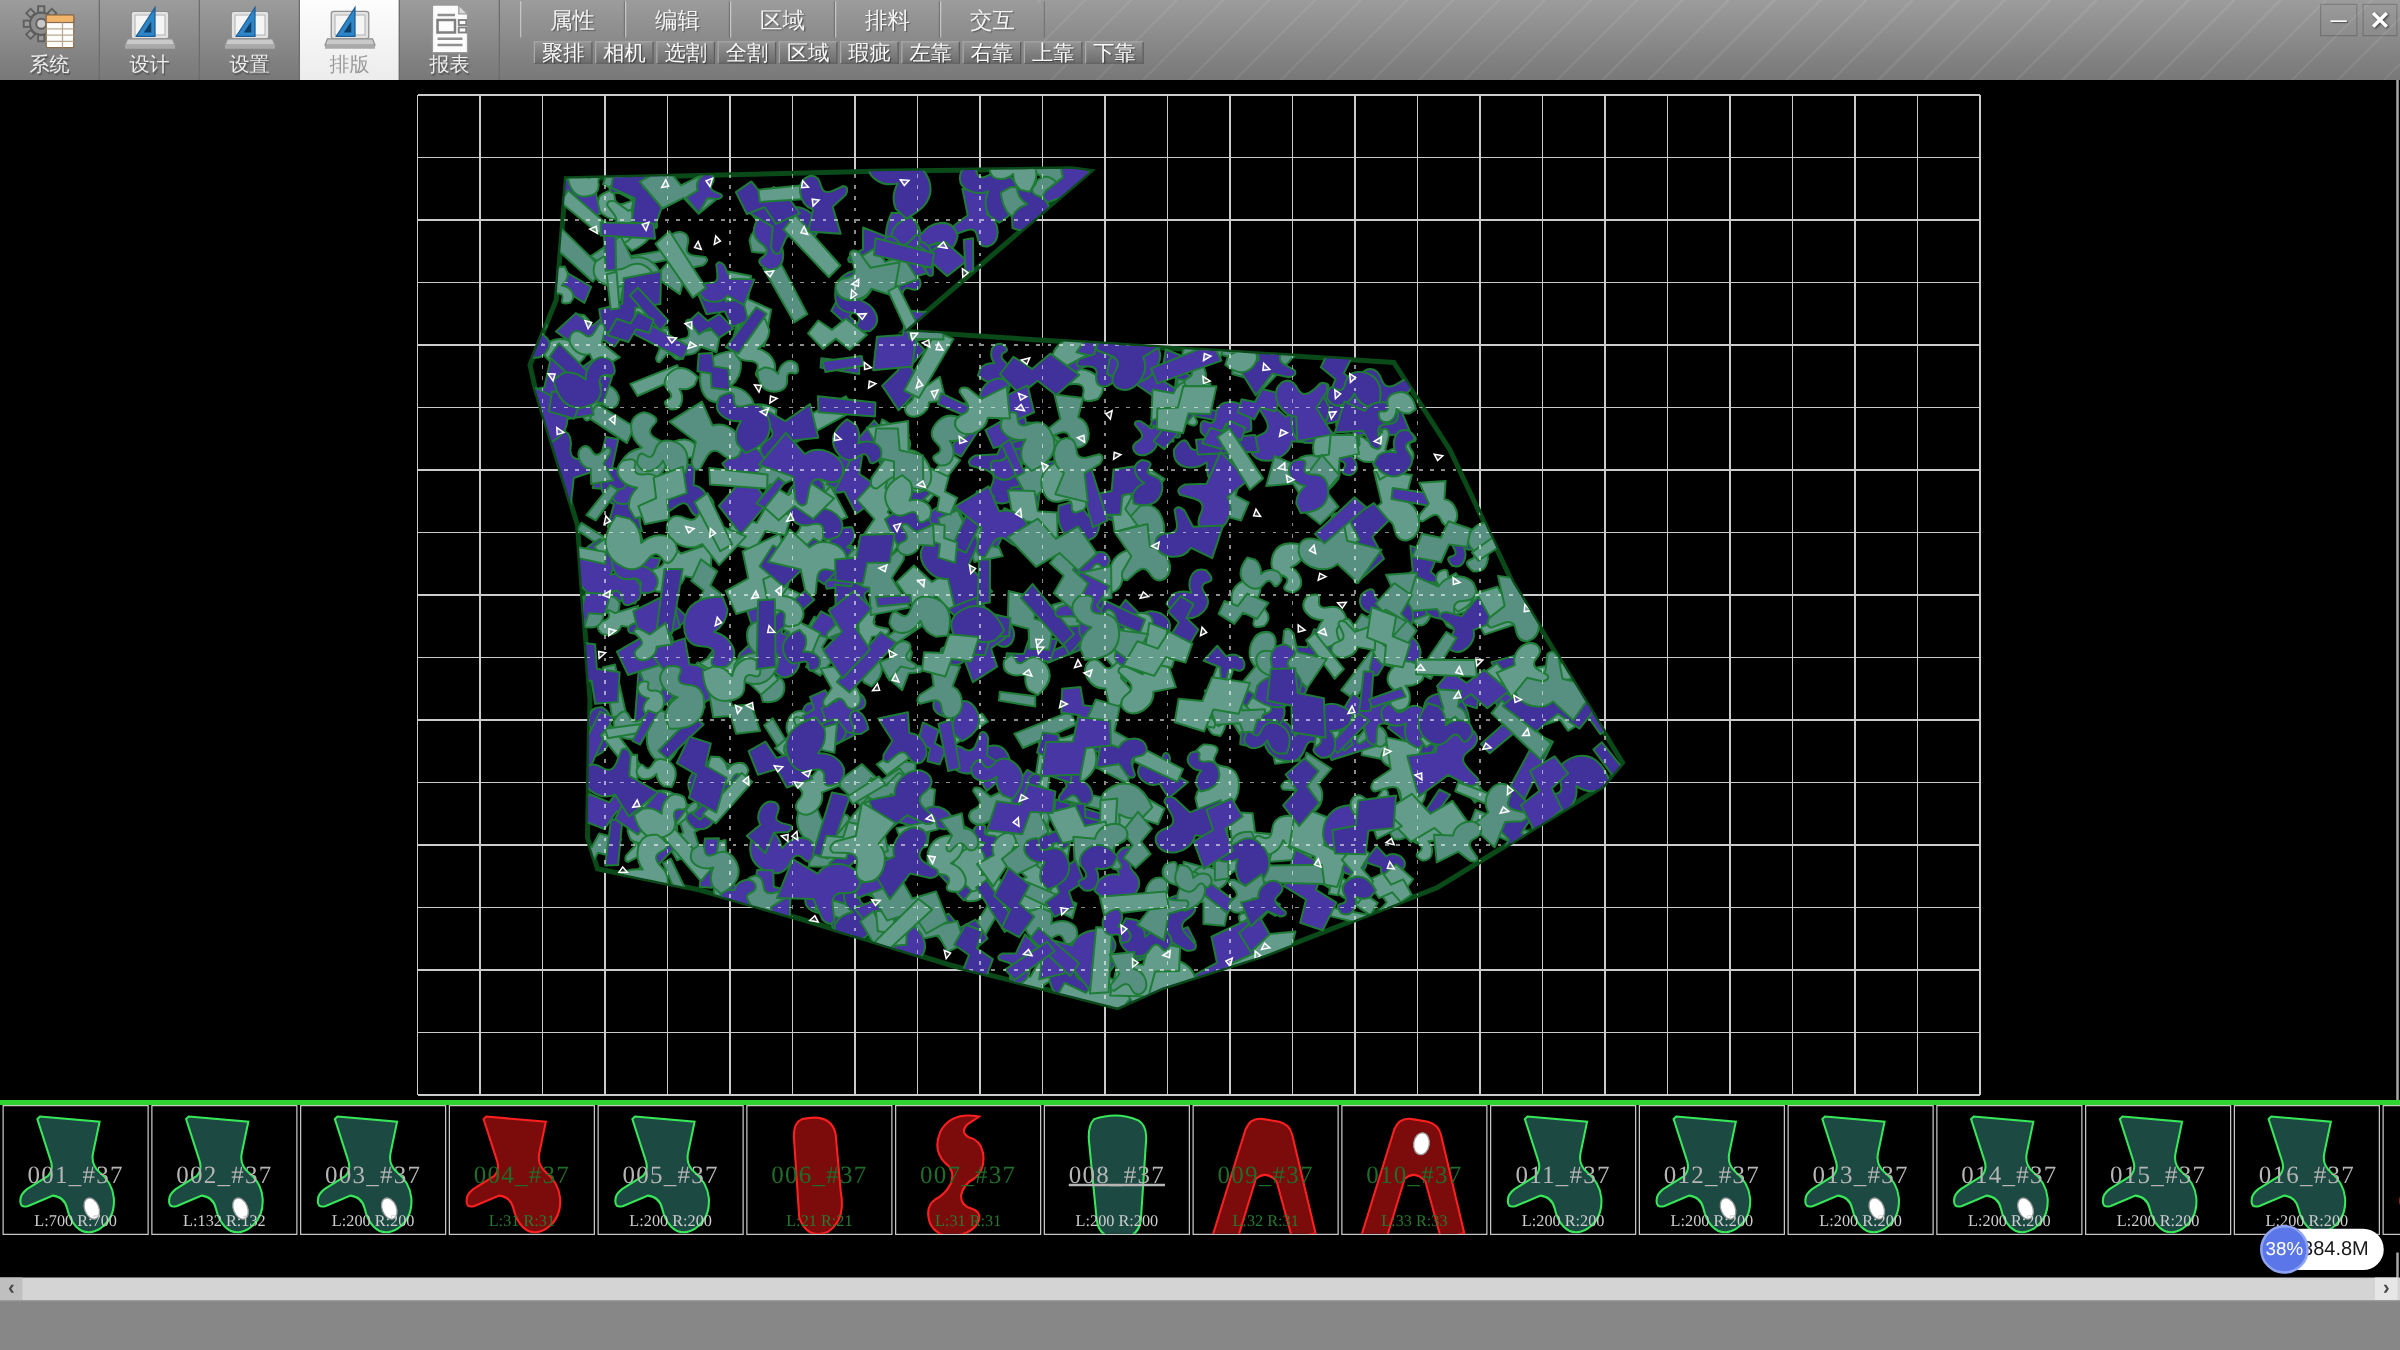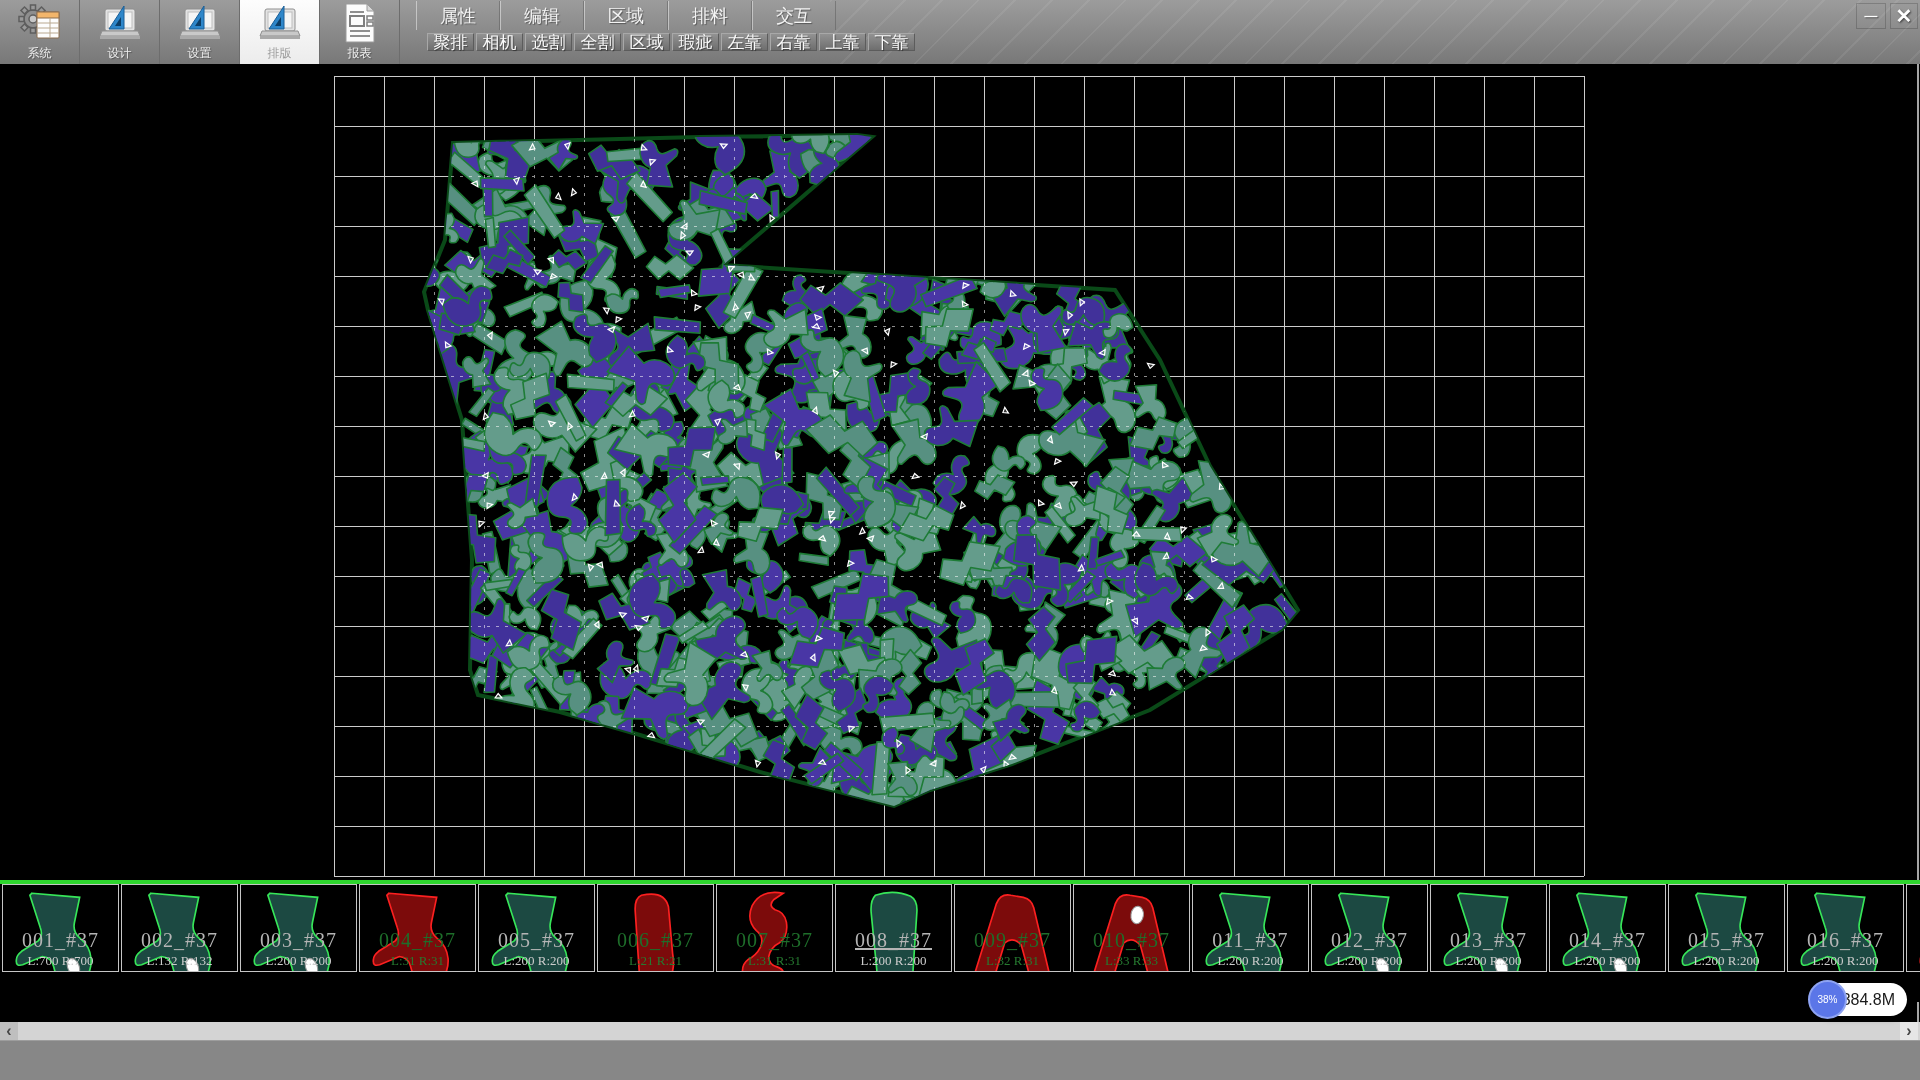--- a/index.html
+++ b/index.html
@@ -8,21 +8,21 @@
 
   
   .topbar{position:absolute;left:0;top:0;width:1920px;height:64px;
     background:linear-gradient(#9c9c9c,#787878);}
   .topbar::after{content:"";position:absolute;left:830px;top:0;right:0;bottom:0;
     background:repeating-linear-gradient(135deg,rgba(255,255,255,0.07) 0 2px,transparent 2px 26px);}
   .bigbtns{position:absolute;left:0;top:0;height:64px;display:flex;}
   .bigbtn{width:79px;height:64px;border-right:1px solid #6d6d6d;display:flex;flex-direction:column;
     align-items:center;justify-content:flex-start;cursor:pointer;}
   .bigbtn .ic{margin-top:2px;height:42px;display:flex;align-items:center;justify-content:center;}
-  .bigbtn .lbl{font-family:Liberation Sans, sans-serif;font-size:12px;color:#efefef;
+  .bigbtn .lbl{font-family:Liberation Sans, sans-serif;font-size:16px;color:#efefef;
     text-shadow:1px 1px 1px rgba(0,0,0,0.35);line-height:18px;}
   .bigbtn.selected{background:linear-gradient(#fdfdfd,#ececec);}
   .bigbtn.selected .lbl{color:#9a9a9a;text-shadow:none;}
 
   .tabsrow{position:absolute;left:416px;top:1px;height:30px;display:flex;z-index:2;}
   .menutab{width:82px;height:29px;display:flex;align-items:center;justify-content:center;
     font-family:"Liberation Serif",serif;font-size:18px;color:#f4f4f4;
     text-shadow:1px 1px 1px rgba(0,0,0,0.4);cursor:pointer;
     border-left:1px solid rgba(255,255,255,0.45);border-right:1px solid rgba(90,90,90,0.5);}
   .actrow{position:absolute;left:427px;top:33px;height:29px;display:flex;z-index:2;}
@@ -38,36 +38,36 @@
   .winclose{left:1890px;width:28px;font-size:20px;font-weight:bold;text-shadow:1px 1px 2px rgba(0,0,0,0.6);}
 
   
   .canvaswrap{position:absolute;left:0;top:64px;width:1920px;height:816px;background:#000;}
   .rightedge{position:absolute;right:1px;top:64px;width:2px;height:976px;background:#cfcfcf;opacity:.8;}
 
   
   .greenline{position:absolute;left:0;top:880px;width:1920px;height:4px;background:#2ed52e;}
   .thumbstrip{position:absolute;left:0;top:884px;width:1920px;height:118px;background:#000;
     display:flex;padding-left:2px;box-sizing:border-box;}
-  .thumbcell{position:relative;flex:0 0 117px;height:88px;margin-right:2px;background:#000;
+  .thumbcell{position:relative;flex:0 0 117px;height:104px;margin-right:2px;background:#000;
     border:1px solid #c6c6c6;box-sizing:border-box;cursor:pointer;overflow:hidden;}
   .thumbcell svg{position:absolute;left:6px;top:2px;}
   .t-id{position:absolute;left:0;top:44px;width:100%;text-align:center;
     font-family:"Liberation Serif",serif;font-size:20px;letter-spacing:1px;}
   .t-lr{position:absolute;left:0;bottom:2px;width:100%;text-align:center;
     font-family:Liberation Serif, serif;font-size:13px;}
 
   
   .badge-pill{position:absolute;left:1814px;top:983px;width:93px;height:33px;border-radius:17px;
     background:#fff;box-shadow:0 2px 6px rgba(0,0,0,0.5);z-index:6;display:flex;align-items:center;
     justify-content:flex-end;padding-right:12px;box-sizing:border-box;
     font-size:16px;color:#1a1a1a;font-family:"Liberation Sans",sans-serif;}
   .badge-circle{position:absolute;left:1808px;top:980px;width:39px;height:39px;border-radius:50%;
     background:#5b76e8;border:2px solid #8ea3f2;box-sizing:border-box;z-index:7;
-    display:flex;align-items:center;justify-content:center;color:#fff;font-size:10px;}
+    display:flex;align-items:center;justify-content:center;color:#fff;font-size:15px;}
 
   
   .hscroll{position:absolute;left:0;top:1022px;width:1920px;height:18px;background:#d4d4d4;}
   .hs-btn{position:absolute;top:0;width:18px;height:18px;display:flex;align-items:center;justify-content:center;
     color:#474747;font-size:16px;font-weight:bold;cursor:pointer;}
   .hs-left{left:0;background:#bfbfbf;}
   .hs-right{right:2px;background:#e6e6e6;}
   .statusbar{position:absolute;left:0;top:1040px;width:1920px;height:40px;background:#878787;
     border-top:1px solid #9d9d9d;box-sizing:border-box;}
 </style>

